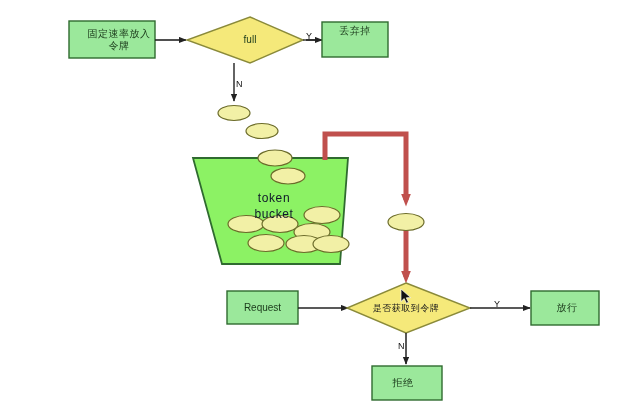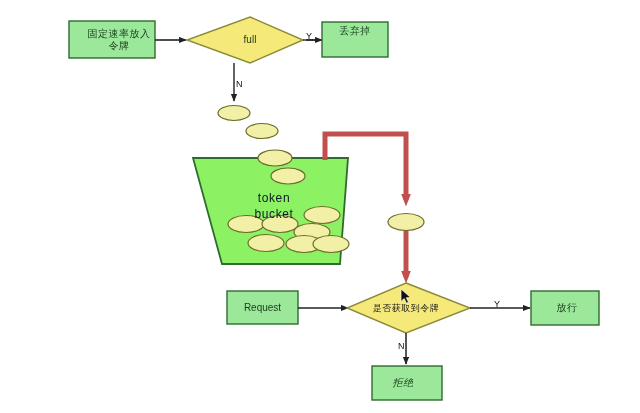--- a/index.html
+++ b/index.html
@@ -131,21 +131,21 @@
 
   <div class="bucket-text" style="left:240px; top:190px; width:68px; white-space:pre-line;">token
 bucket</div>
 
   <div class="node-label cjk" style="left:366px; top:299px; width:80px; height:18px; font-size:9px; color:#1b1b1b;">是否获取到令牌</div>
 
   <div class="node-label lat" style="left:227px; top:291px; width:71px; height:33px;">Request</div>
 
   <div class="node-label cjk" style="left:533px; top:291px; width:68px; height:34px;">放行</div>
 
-  <div class="node-label cjk" style="left:372px; top:366px; width:62px; height:34px;font-style:italic;">拒绝</div>
+  <div class="node-label cjk" style="left:372px; top:366px; width:62px; height:34px;">拒绝</div>
 
   <div class="edge-label" style="left:306px; top:31px;">Y</div>
 
   <div class="edge-label" style="left:236px; top:79px;">N</div>
 
   <div class="edge-label" style="left:494px; top:299px;">Y</div>
 
   <div class="edge-label" style="left:398px; top:341px;">N</div>
 
   <div class="watermark"></div>

